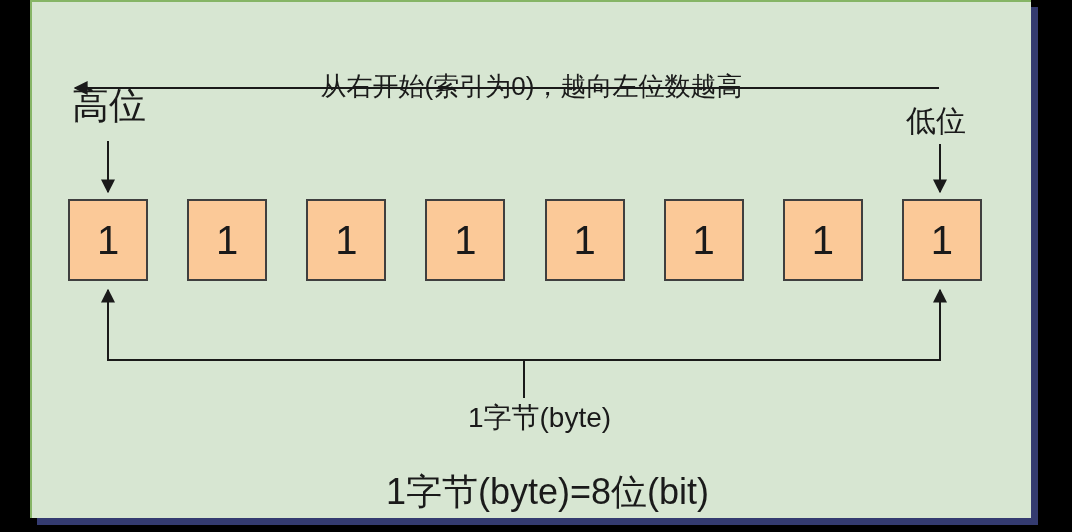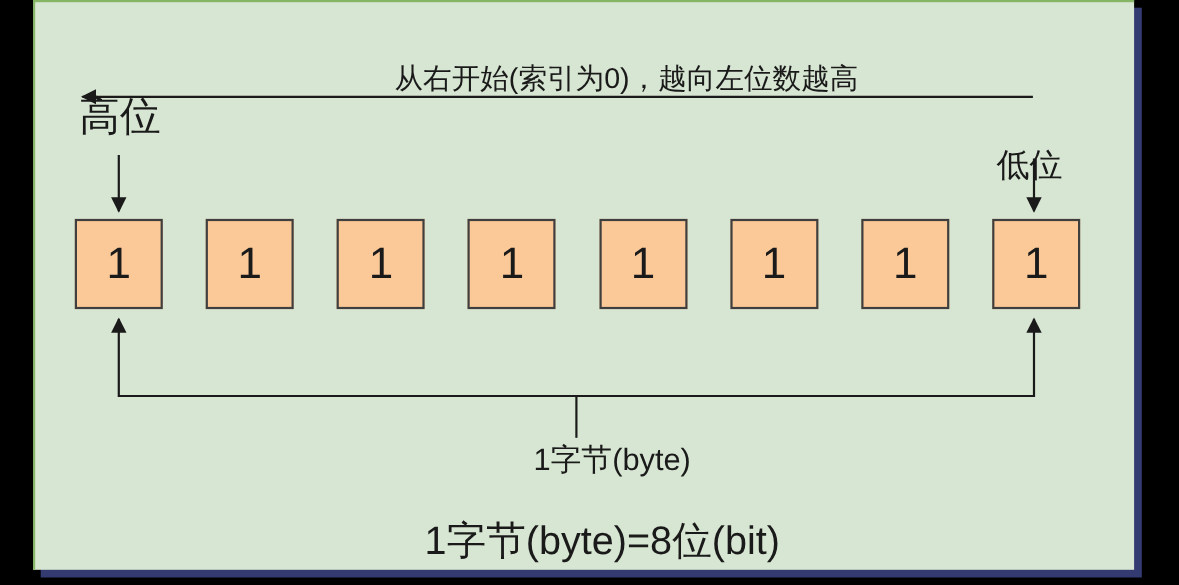--- a/index.html
+++ b/index.html
@@ -34,44 +34,42 @@
   svg.arrows {
     position: absolute;
     left: 0;
     top: 0;
     width: 999px;
     height: 516px;
   }
   .top-label {
     position: absolute;
     left: 0;
-    top: 55px;
+    top: 70px;
     width: 999px;
     text-align: center;
     font-size: 26px;
     line-height: 1.1;
     white-space: nowrap;
-    padding-left: 38px;
   }
   .high-label {
     position: absolute;
     left: 40px;
     top: 84px;
     font-size: 37px;
     line-height: 1.1;
     white-space: nowrap;
   }
   .low-label {
     position: absolute;
     left: 874px;
     top: 102px;
     font-size: 30px;
     line-height: 1.1;
     white-space: nowrap;
-    margin-top: 30px;
   }
   .bit-row {
     position: absolute;
     left: 36px;
     top: 197px;
     width: 914px;
     height: 82px;
     display: flex;
     justify-content: space-between;
   }
@@ -84,21 +82,21 @@
     display: flex;
     align-items: center;
     justify-content: center;
   }
   .bit-box span {
     font-size: 40px;
     line-height: 1;
   }
   .byte-label {
     position: absolute;
-    left: 25px;
+    left: 8px;
     top: 401px;
     width: 999px;
     text-align: center;
     font-size: 28px;
     line-height: 1.1;
     white-space: nowrap;
   }
   .equation-label {
     position: absolute;
     left: 16px;

